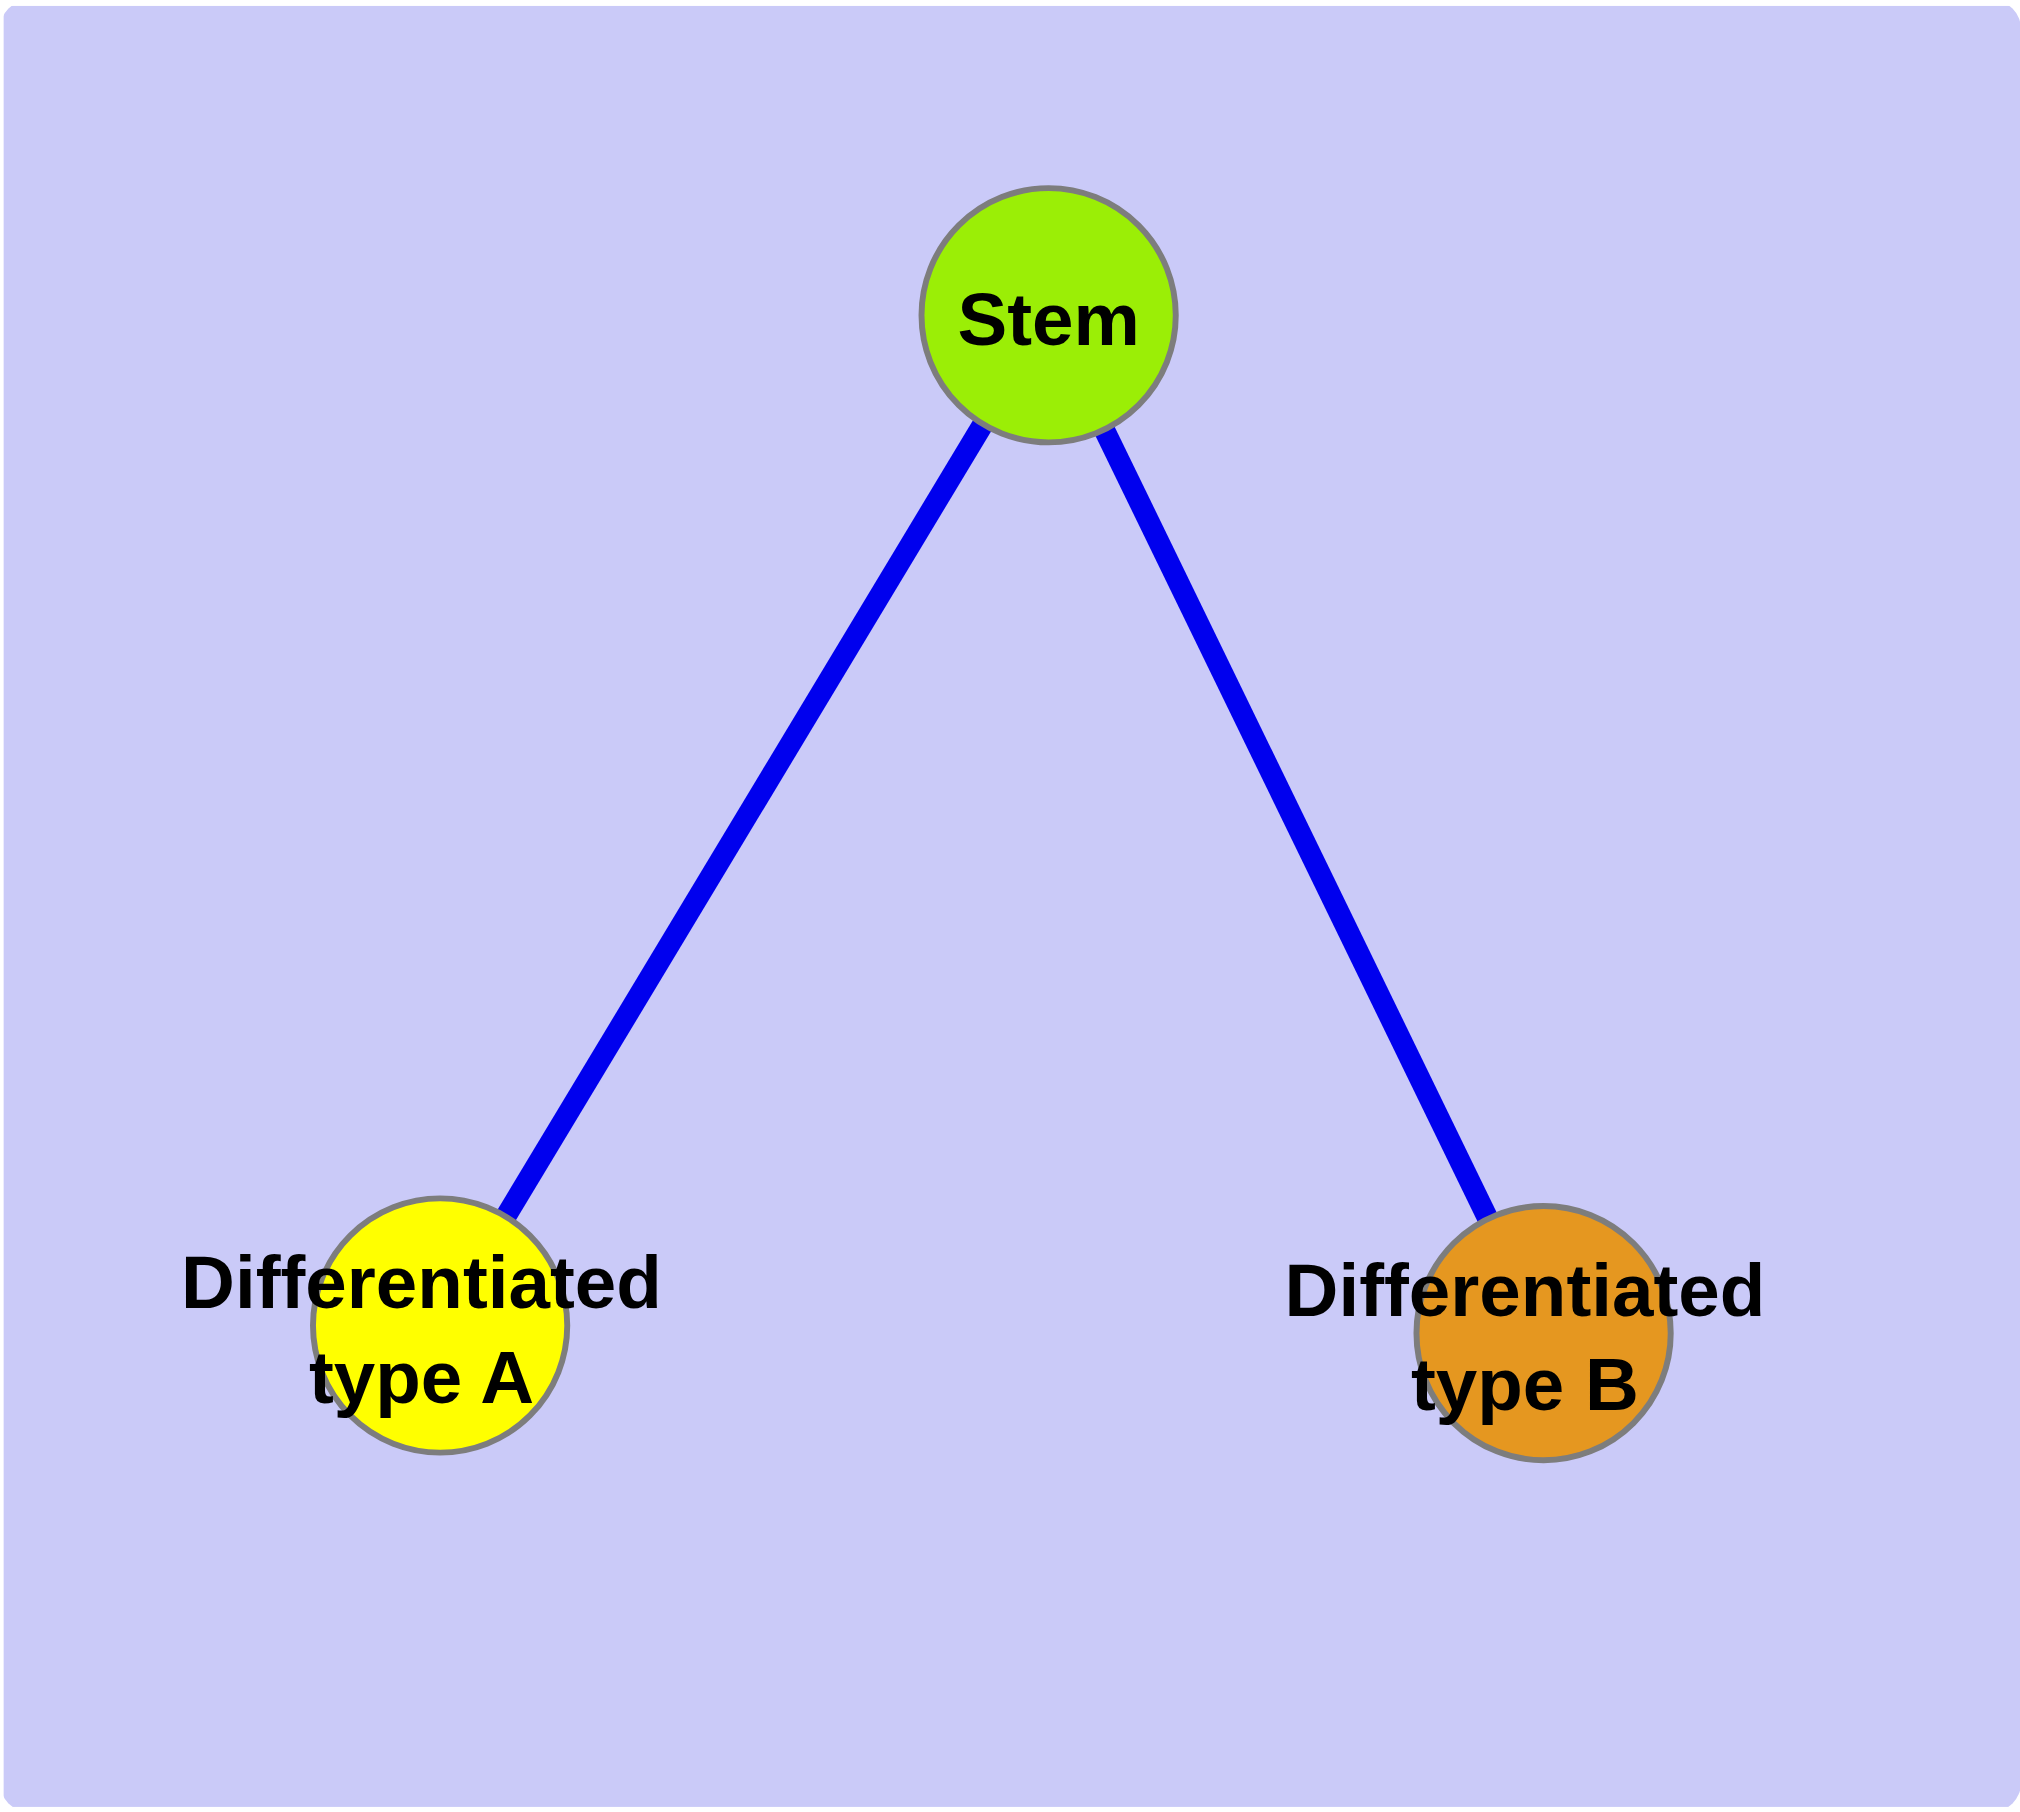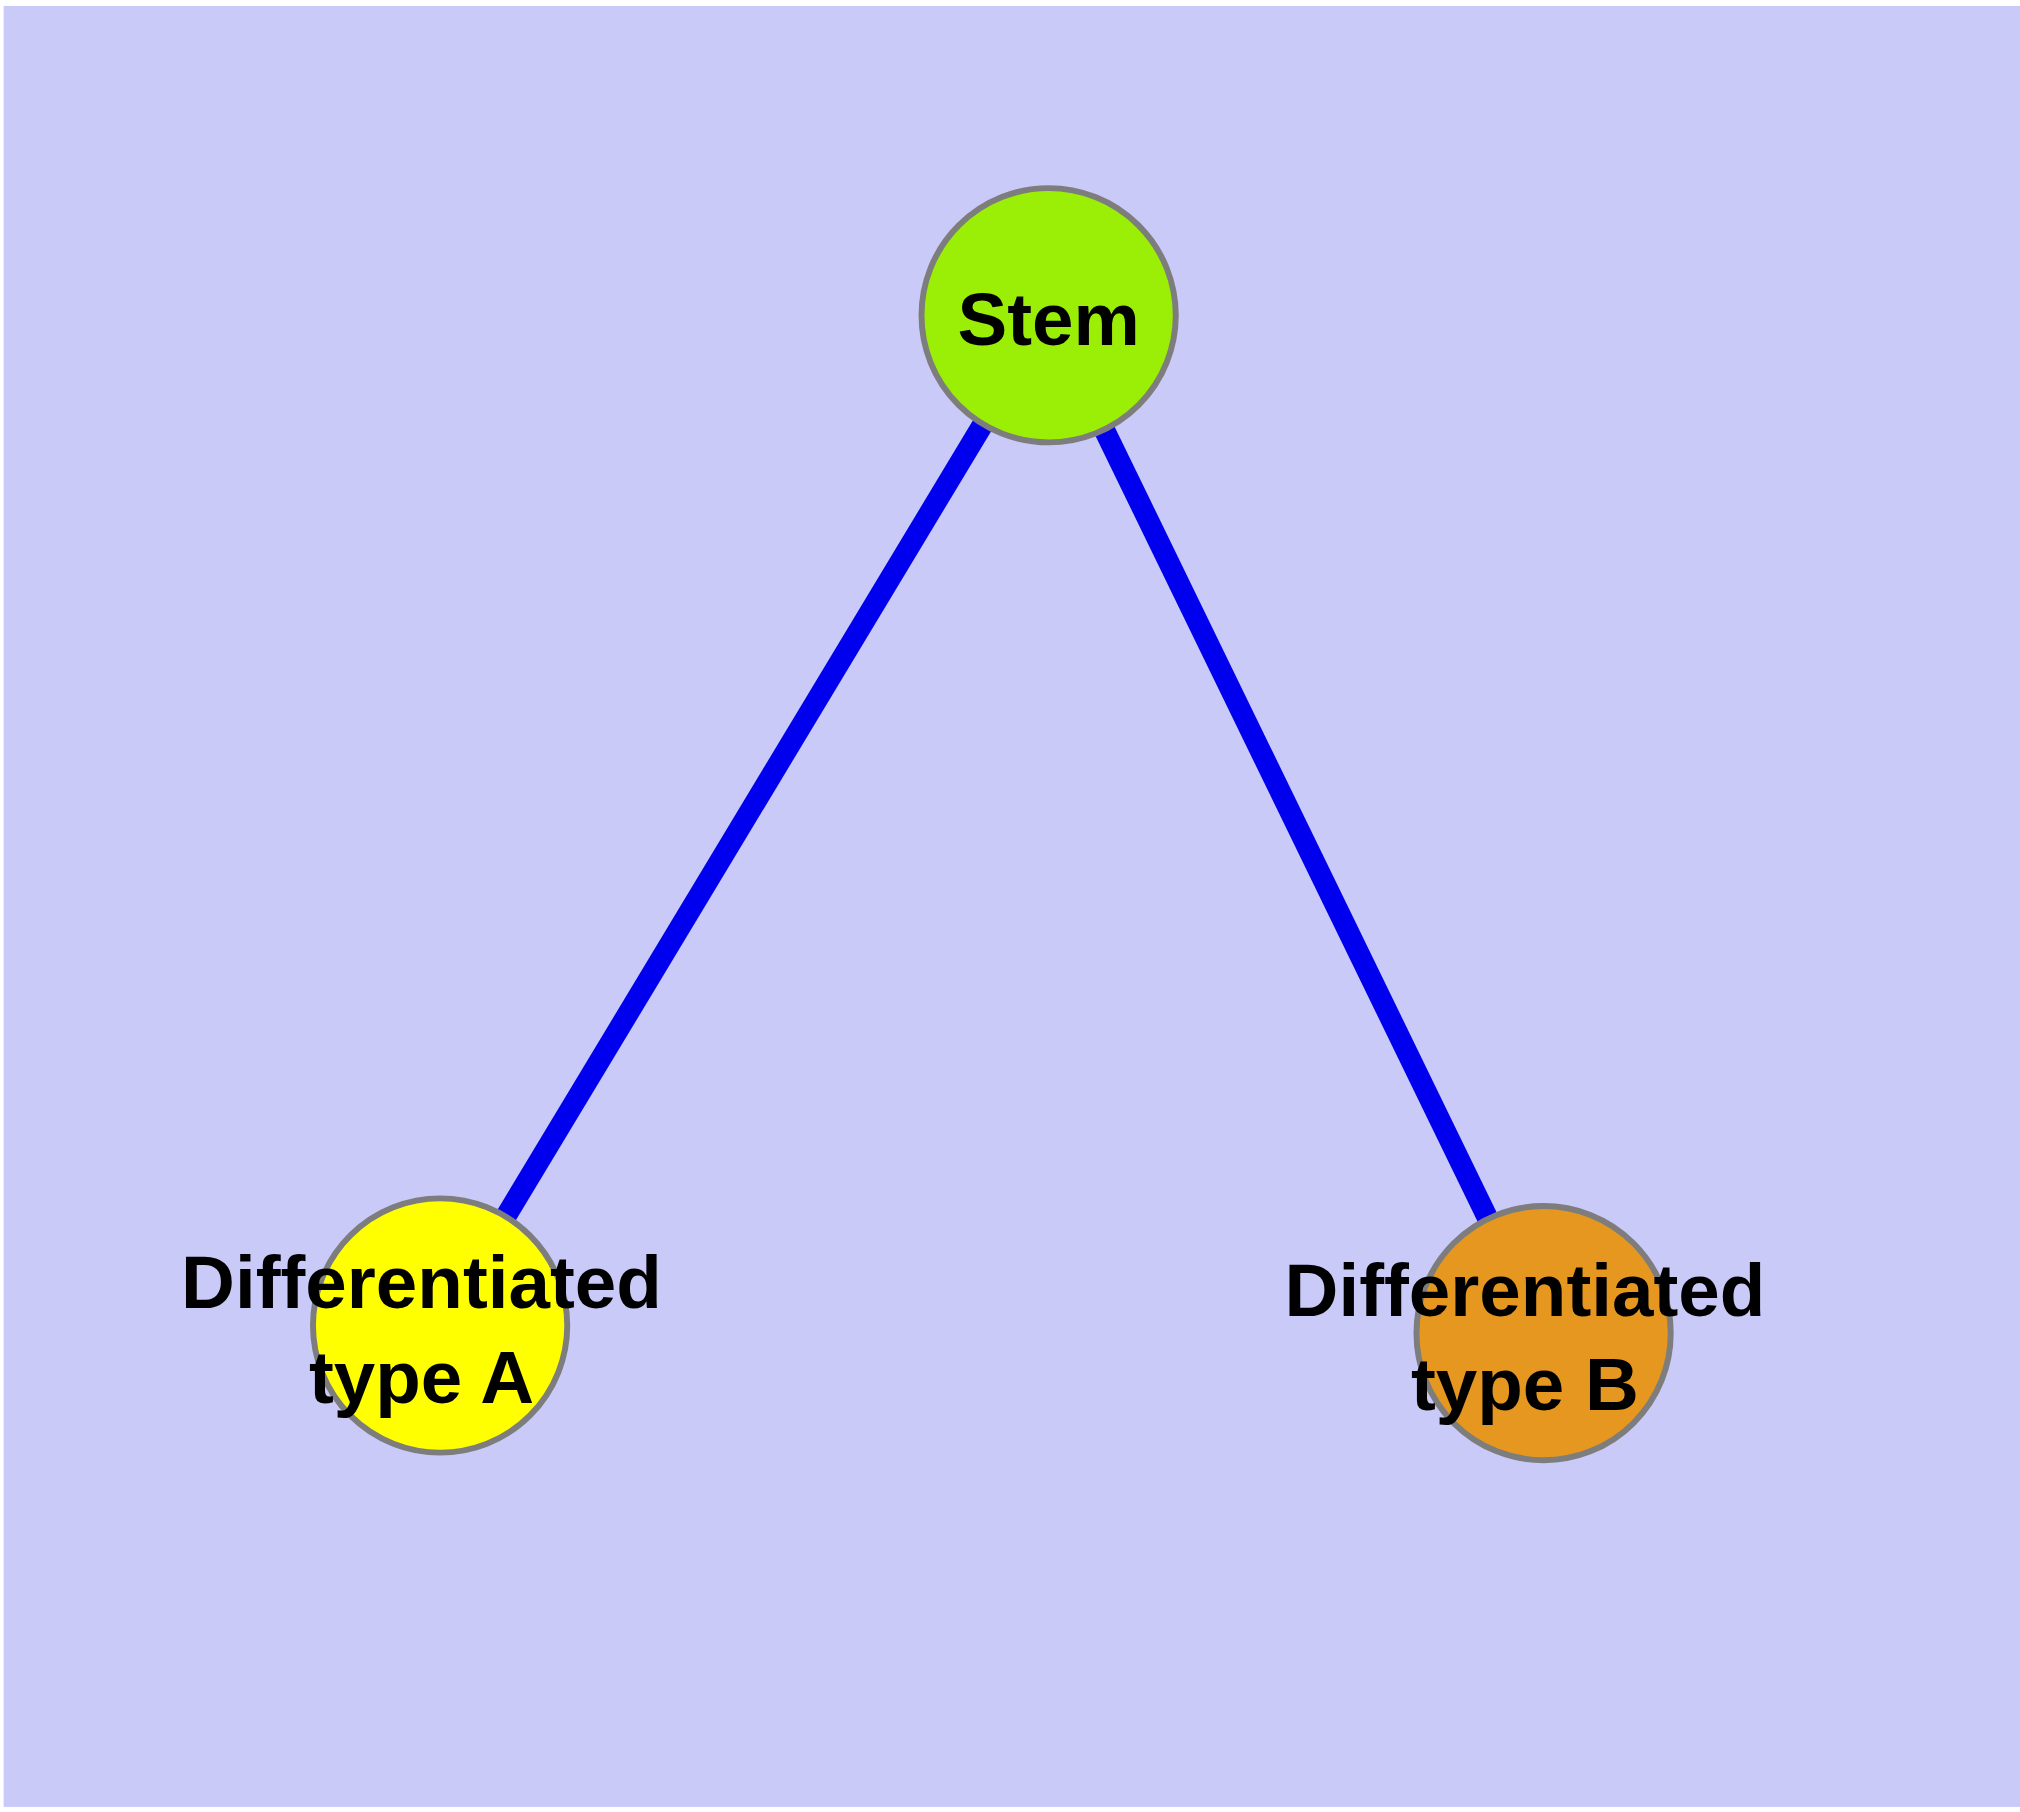--- a/index.html
+++ b/index.html
@@ -7,20 +7,21 @@
     padding: 0;
     background: #ffffff;
   }
   .figure {
     position: relative;
     width: 2021px;
     height: 1812px;
     background: #ffffff;
     overflow: hidden;
     font-family: "Liberation Sans", "DejaVu Sans", sans-serif;
+    border-radius: 29px;
   }
   svg {
     display: block;
   }
   .node-label {
     font-family: "Liberation Sans", "DejaVu Sans", sans-serif;
     font-weight: bold;
   }
 </style>
 </head>

